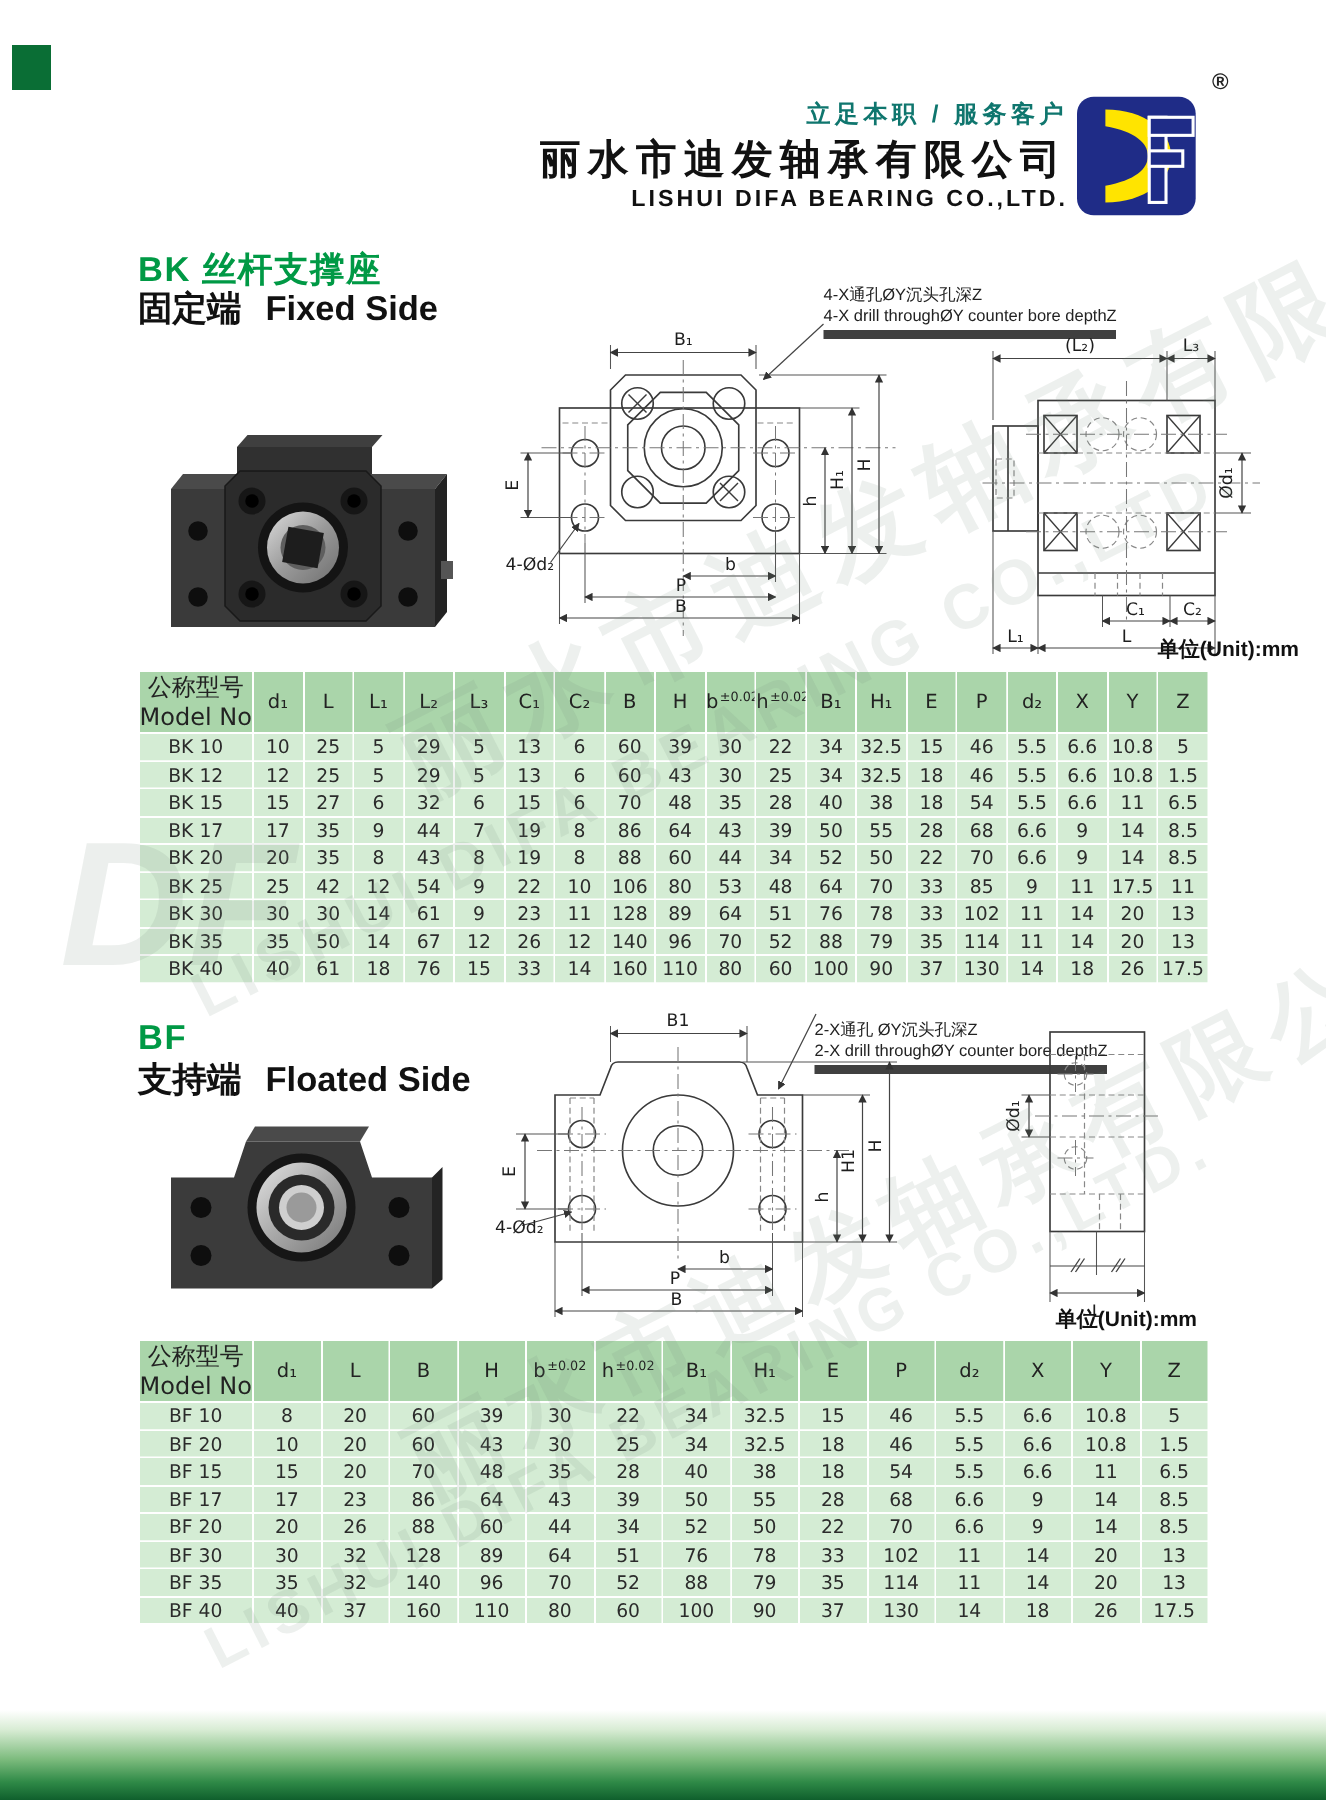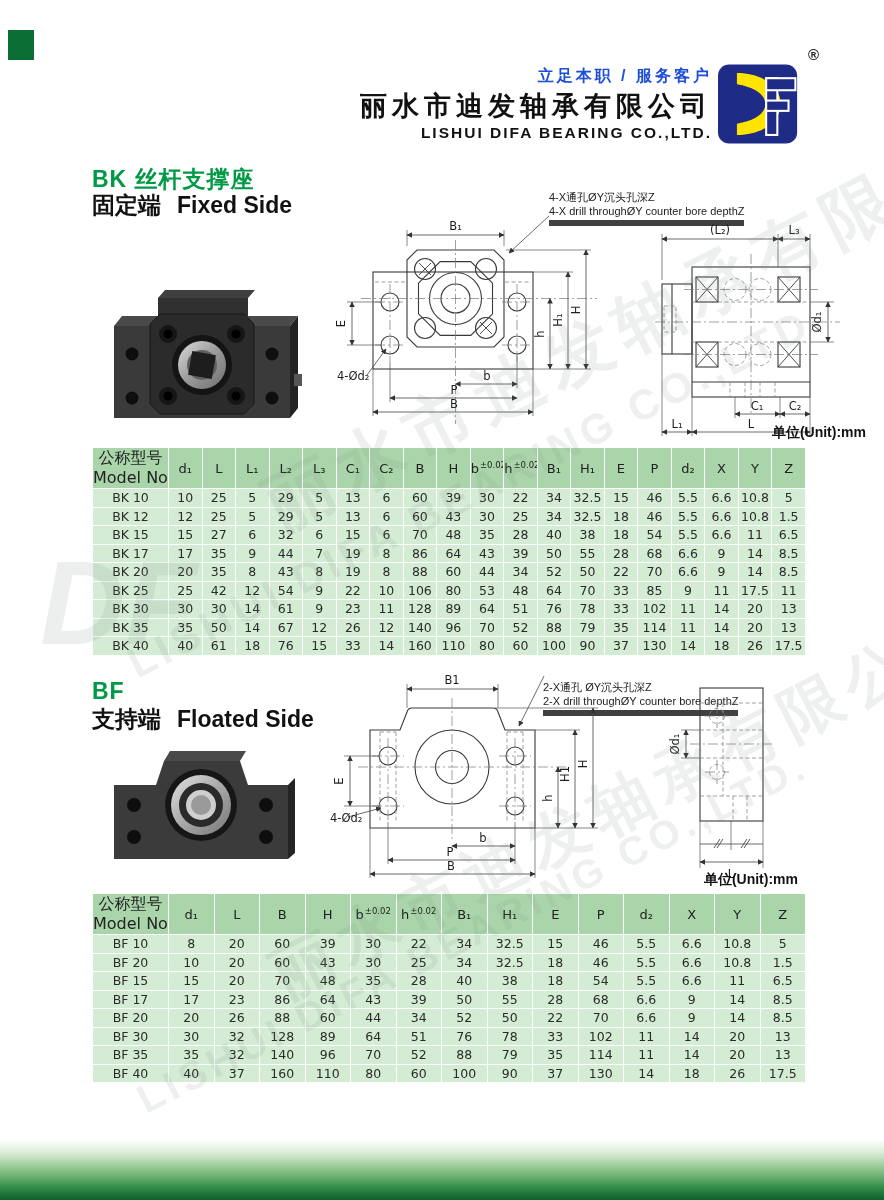--- a/index.html
+++ b/index.html
@@ -1,21 +1,21 @@
 <!DOCTYPE html>
 <html><head>
 <meta charset="utf-8">
 <style>
   html,body{margin:0;padding:0;}
   body{width:884px;height:1200px;position:relative;background:#fff;overflow:hidden;
        font-family:"Liberation Sans","DejaVu Sans",sans-serif;color:#111;}
   .abs{position:absolute;}
   
   .corner-mark{left:8px;top:30px;width:26px;height:30px;background:#0a6e35;}
-  .slogan{right:172px;top:66px;font-size:16px;font-weight:bold;color:#1d4ed8;letter-spacing:3px;}
+  .slogan{right:172px;top:66px;font-size:16px;font-weight:bold;color:#0f766e;letter-spacing:3px;}
   .company-cn{right:172px;top:88px;font-size:27px;font-weight:bold;letter-spacing:5px;white-space:nowrap;}
   .company-en{right:172px;top:124px;font-size:15.5px;font-weight:bold;letter-spacing:2px;white-space:nowrap;}
   .logo{left:718px;top:58px;width:86px;height:92px;}
   .regmark{left:808px;top:46px;font-size:15px;font-weight:bold;color:#222;}
   
   .sec-title{font-size:23px;font-weight:bold;color:#009945;letter-spacing:1px;white-space:nowrap;text-align:right;}
   .sec-sub{font-size:23px;font-weight:bold;color:#111;white-space:nowrap;}
   .sec-sub .en{margin-left:16px;}
   .bk-title{left:92px;top:164px;}
   .bk-sub{left:92px;top:190px;}

